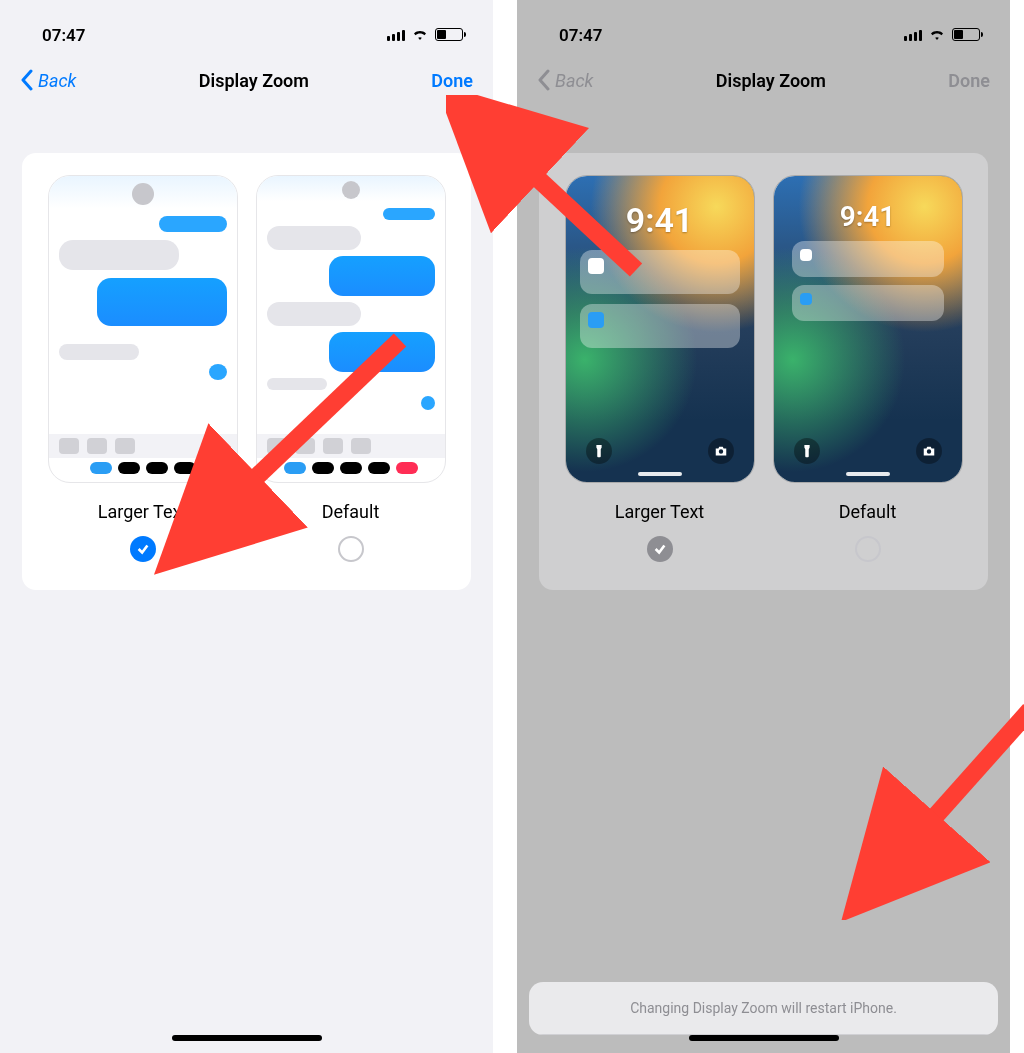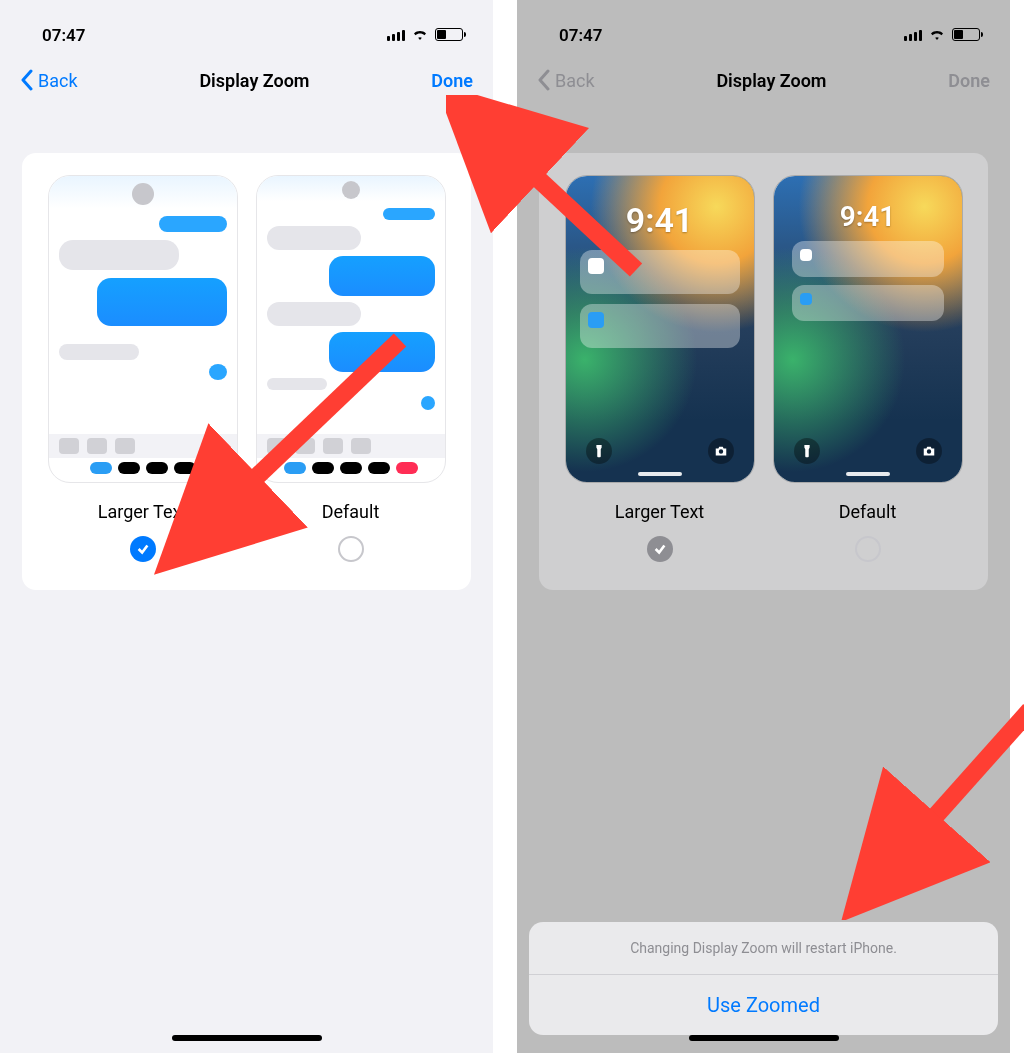--- a/index.html
+++ b/index.html
@@ -50,21 +50,21 @@
   .battery .fill{ position:absolute; left:1px; top:1px; bottom:1px; width:35%; background:#000; border-radius:1px;}
 
   
   .nav-bar {
     height: 50px;
     display: flex;
     align-items: center;
     justify-content: space-between;
     padding: 0 20px;
   }
-  .nav-left { display:flex; align-items:center; gap:4px; color:#007aff; font-size:18px; }
+  .nav-left { display:flex; align-items:center; gap:4px; color:#007aff; font-size:18px;font-style:italic; }
   .nav-left.dim { color:#8e8e93; }
   .chevron-left { width:14px; height:22px; }
   .nav-title { font-size:18px; font-weight:600; flex:1; text-align:center;}
   .nav-done { color:#007aff; font-size:18px; font-weight:600; }
   .nav-done.dim { color:#8e8e93; }
 
   
   .card {
     margin: 48px 22px 0;
     background:#fff;
@@ -369,21 +369,20 @@
           </div>
           <div class="opt-label">Default</div>
           <div class="opt-radio radio-unchecked"></div>
         </div>
       </div>
     </div>
 
     <div class="action-sheet">
       <div class="sheet-group">
         <div class="sheet-msg">Changing Display Zoom will restart iPhone.</div>
-        <div class="sheet-btn">Use Zoomed</div>
       </div>
     </div>
 
     <div class="phone-home"></div>
   </div>
 
 </div>
 
 <svg class="arrow" style="left:150px; top:330px; width:260px; height:260px;" viewBox="0 0 260 260">
   <defs>

